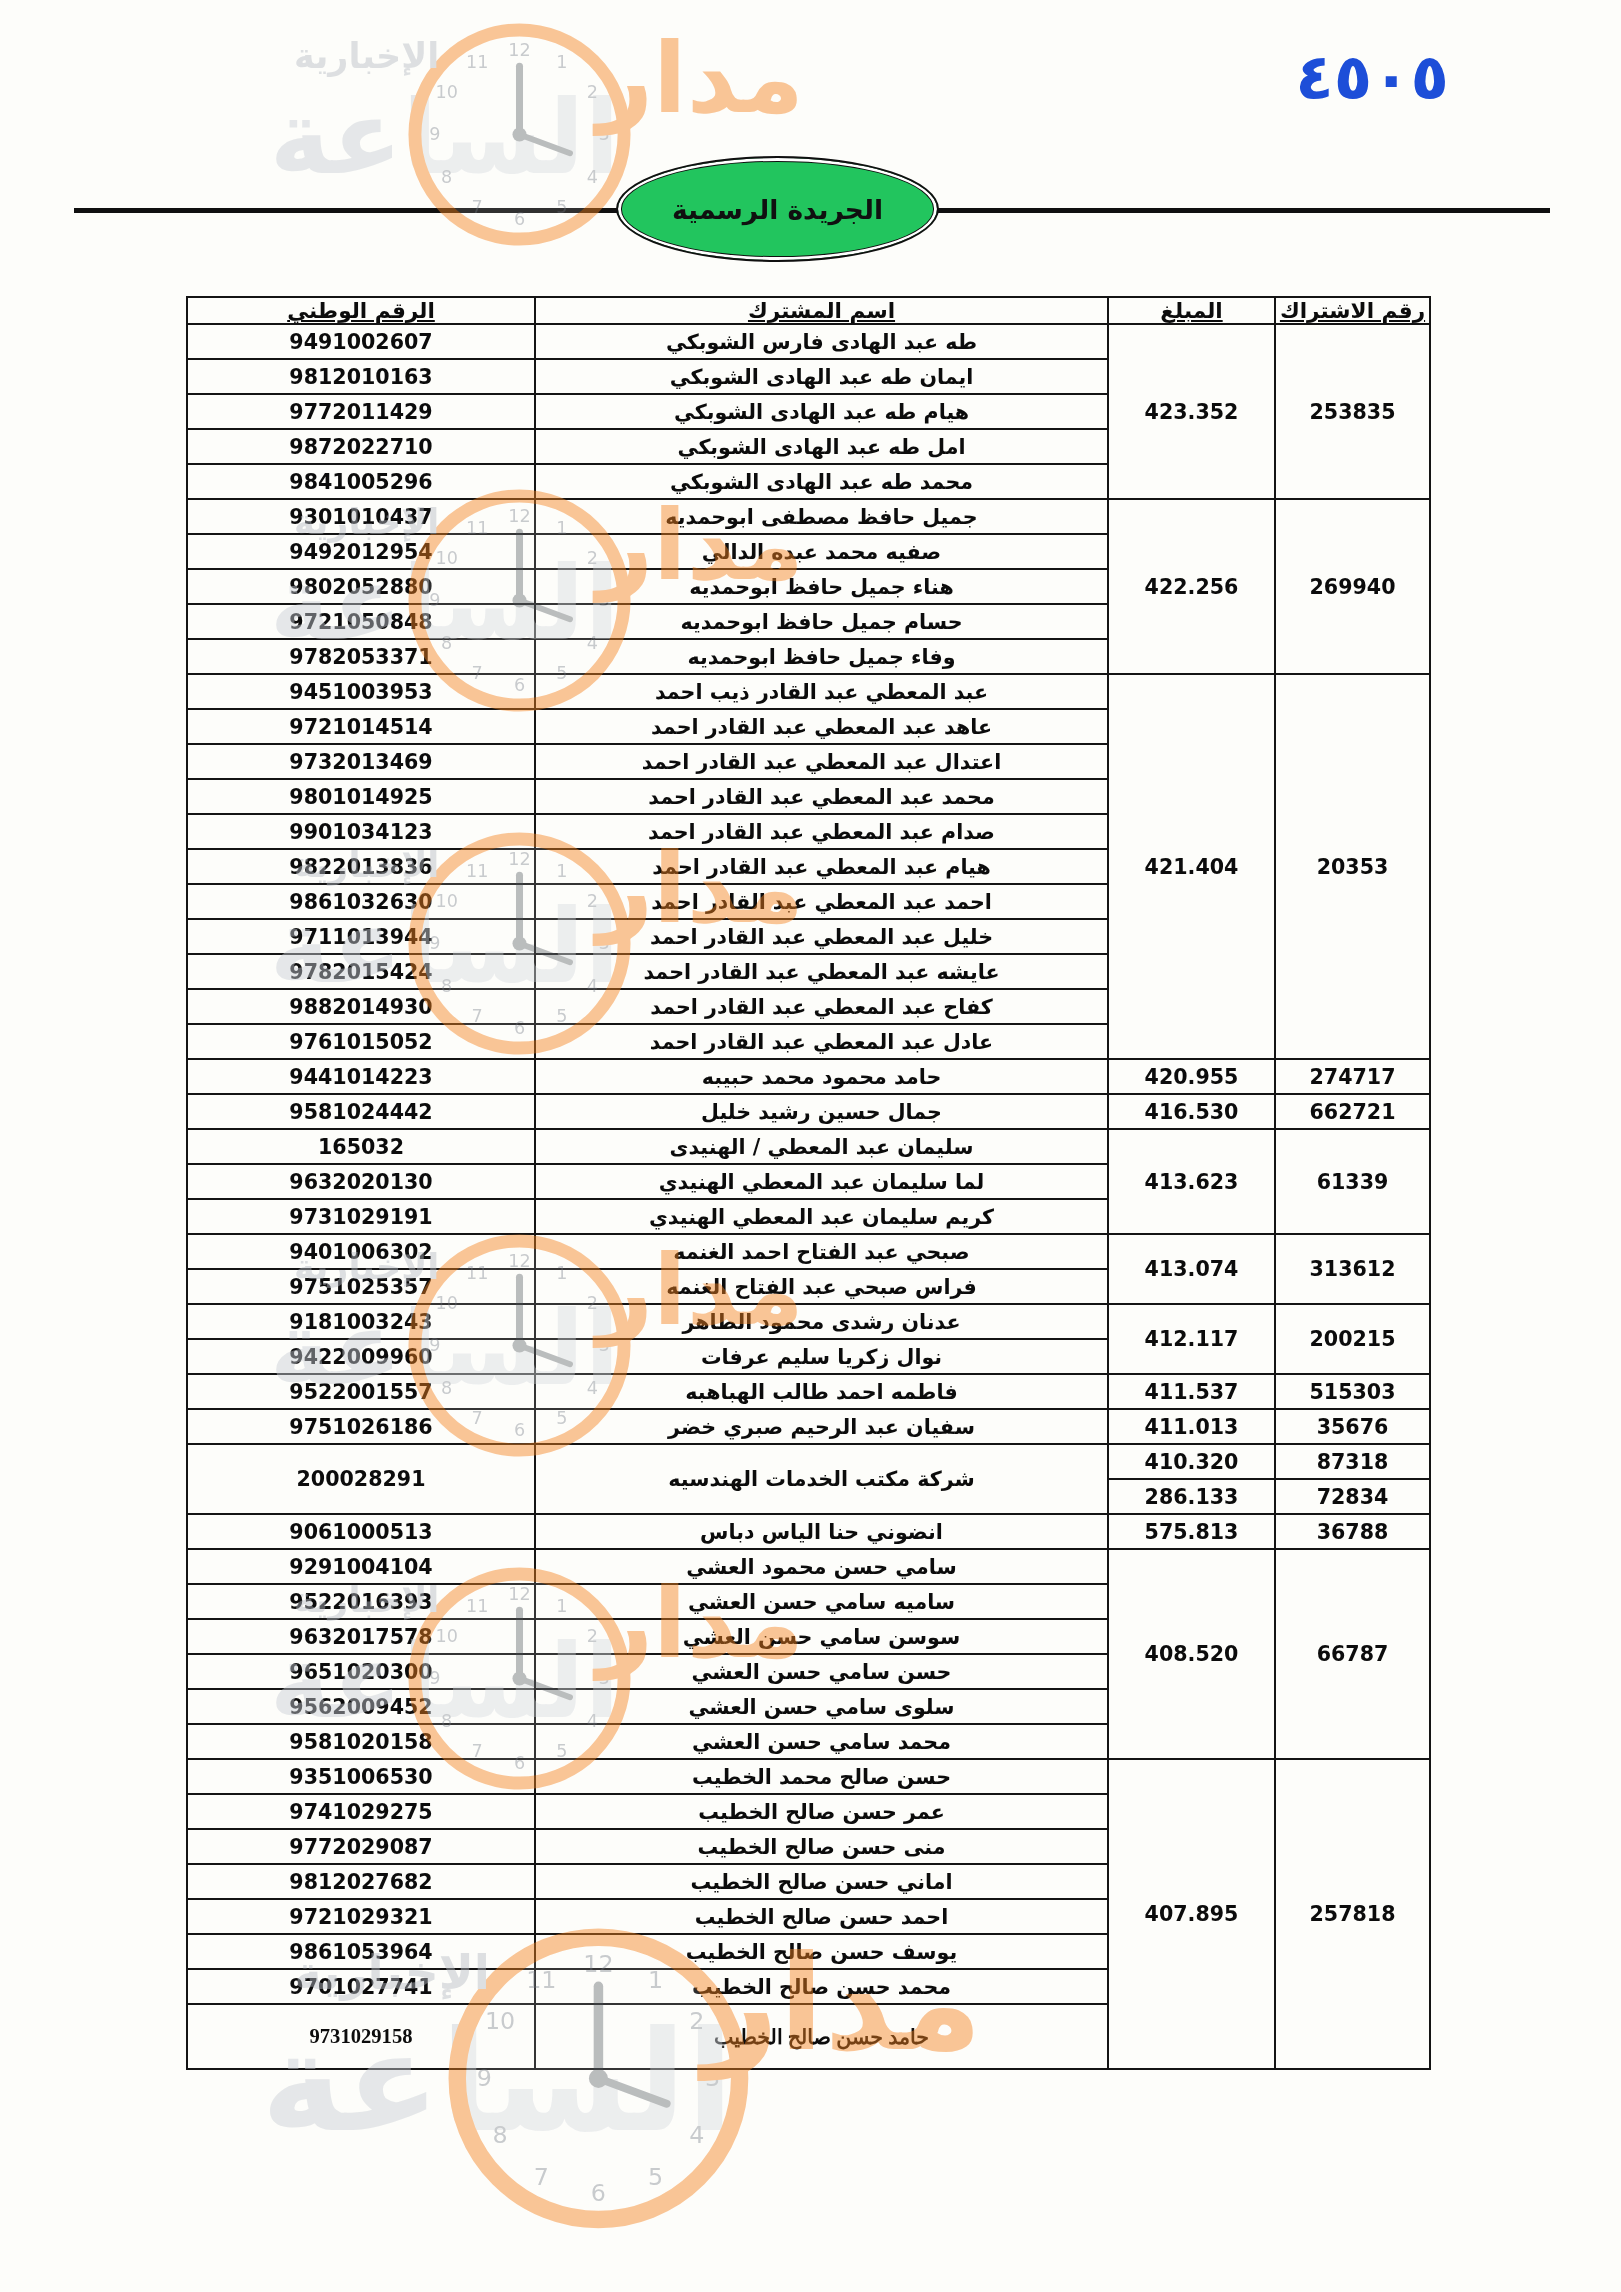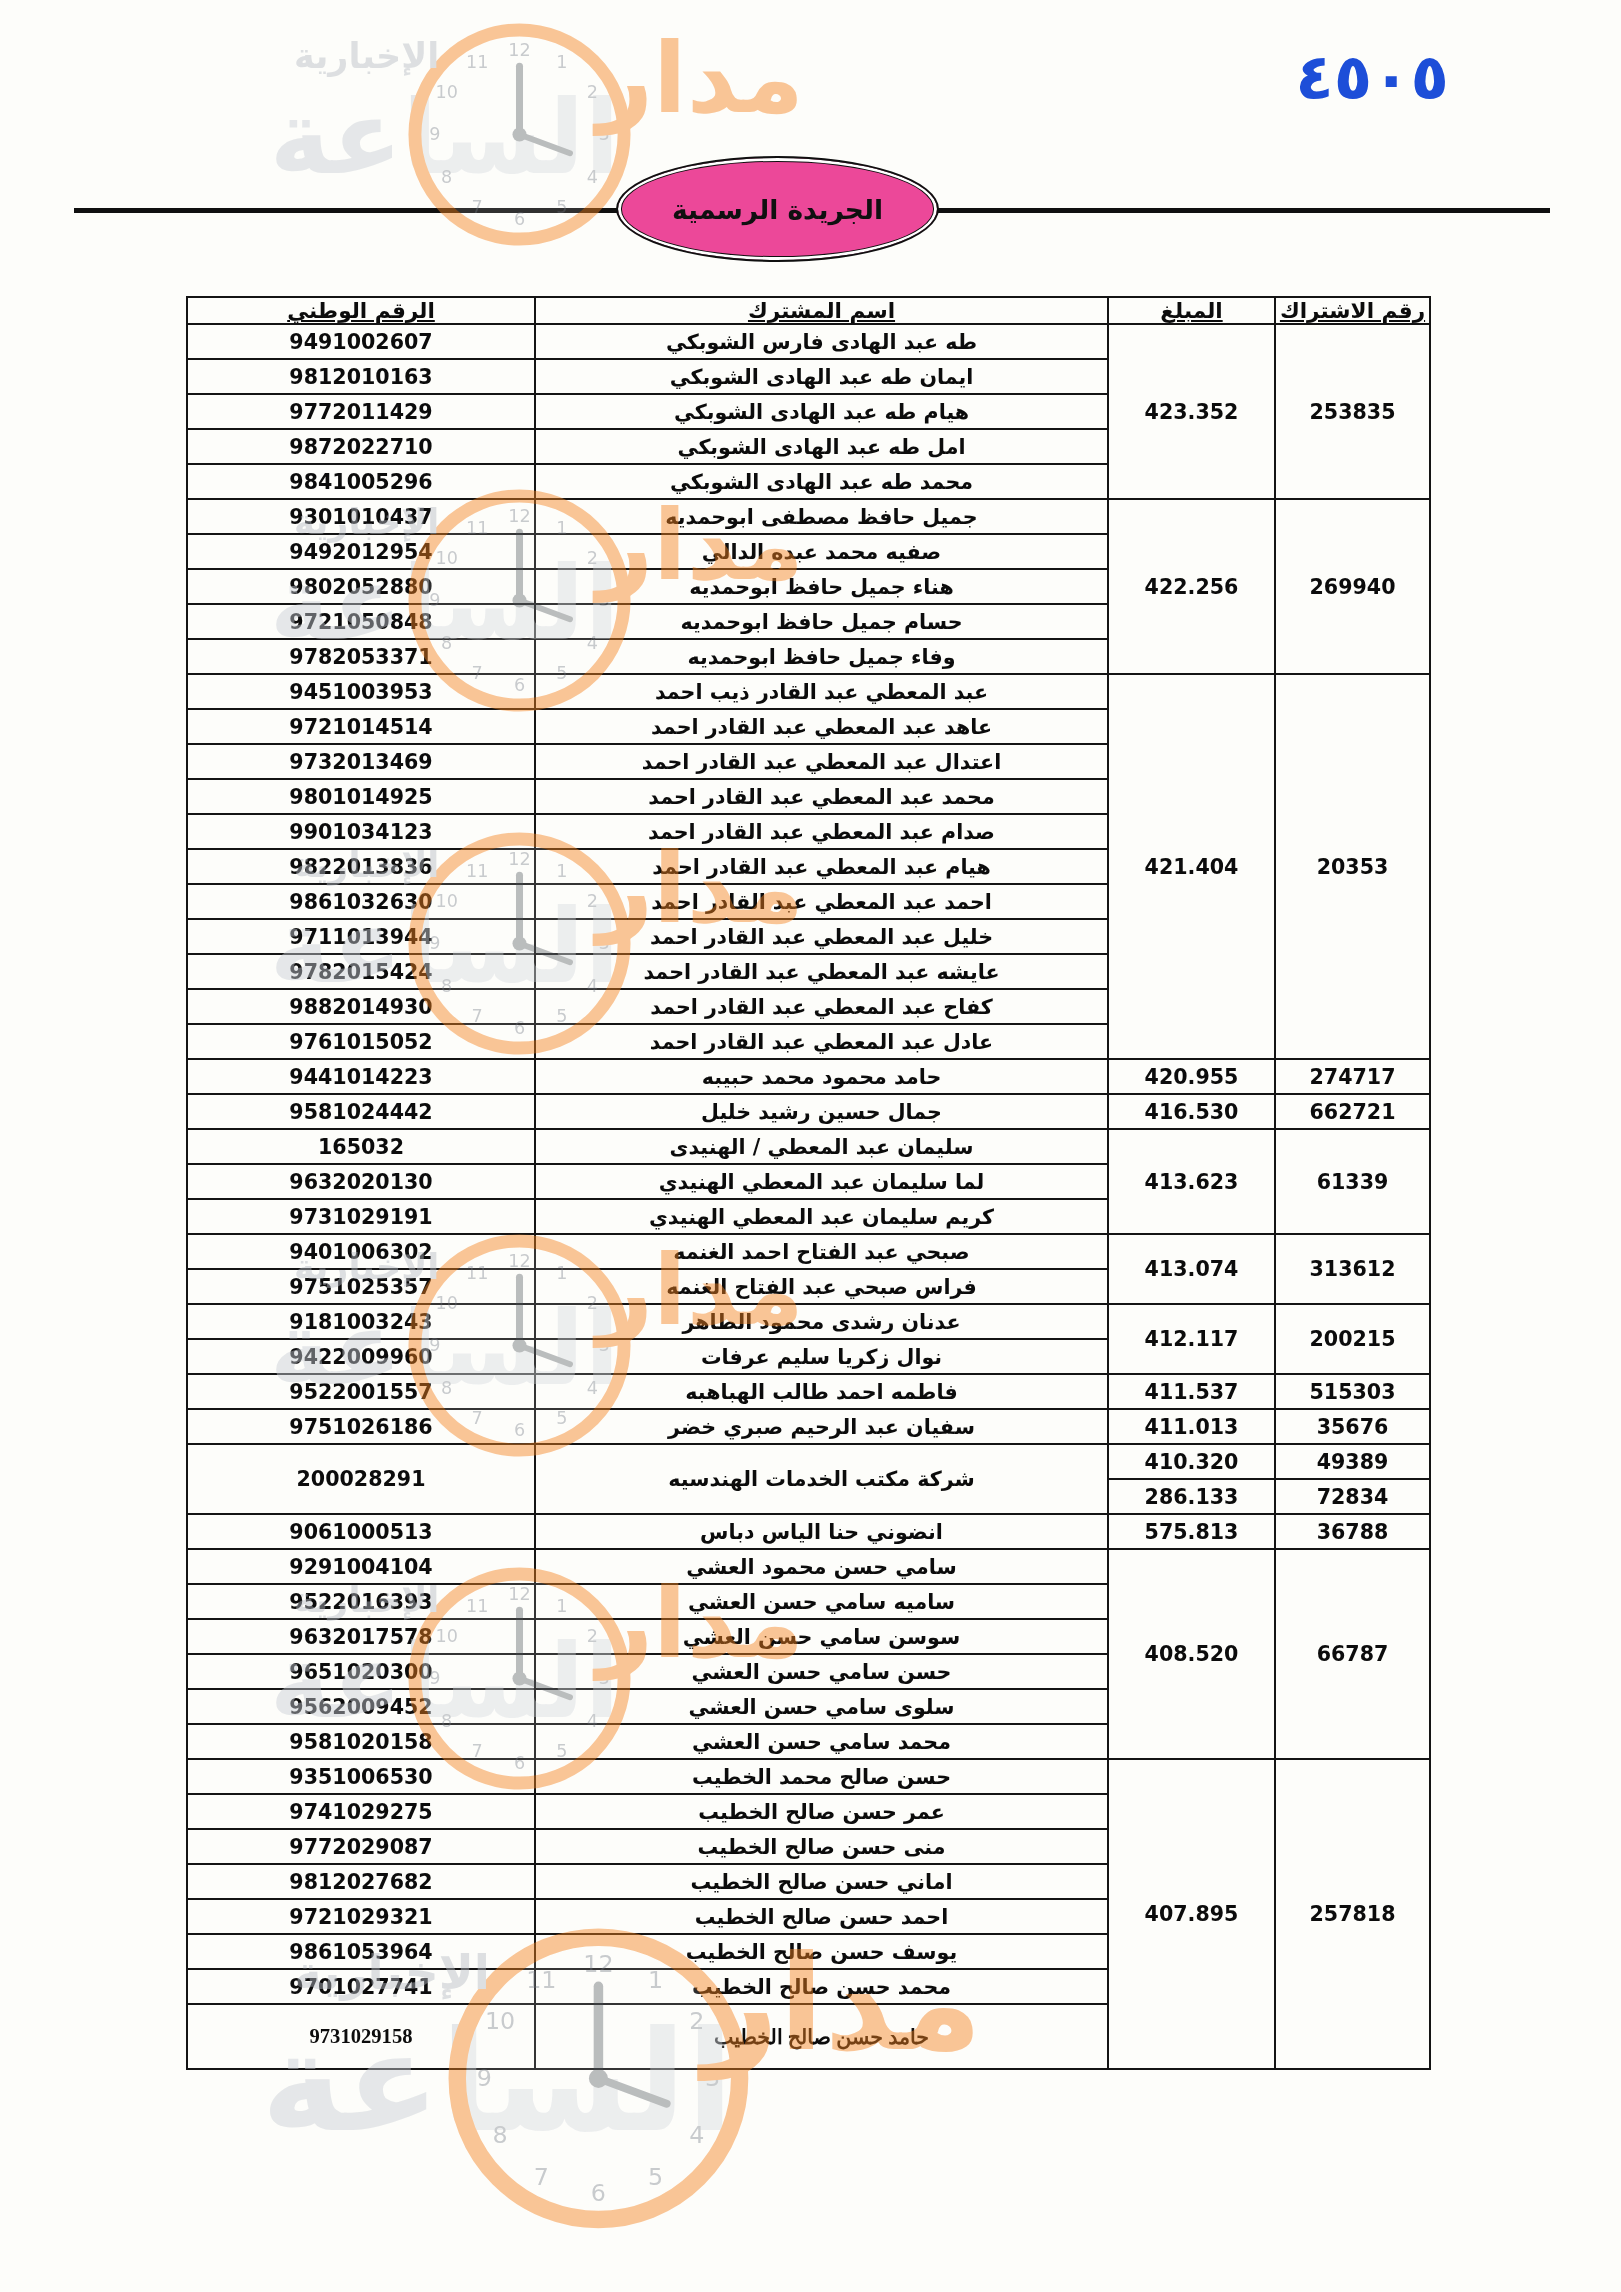--- a/index.html
+++ b/index.html
@@ -36,21 +36,21 @@
     z-index: 1;
   }
   .gazette-ellipse {
     position: absolute;
     left: 616px;
     top: 156px;
     width: 323px;
     height: 106px;
     border: 2.9px solid #101010;
     border-radius: 50%;
-    background: #ec4899;
+    background: #22c55e;
     box-shadow: inset 0 0 0 2.9px #ffffff, inset 0 0 0 3.9px #101010;
     display: flex;
     align-items: center;
     justify-content: center;
     z-index: 2;
   }
   .gazette-ellipse span {
     font-size: 26.5px;
     font-weight: bold;
     color: #101010;
@@ -311,21 +311,21 @@
           <td>فاطمه احمد طالب الهباهبه</td>
           <td>9522001557</td>
         </tr>
         <tr>
           <td>35676</td>
           <td>411.013</td>
           <td>سفيان عبد الرحيم صبري خضر</td>
           <td>9751026186</td>
         </tr>
         <tr>
-          <td>49389</td>
+          <td>87318</td>
           <td>410.320</td>
           <td rowspan="2">شركة مكتب الخدمات الهندسيه</td>
           <td rowspan="2">200028291</td>
         </tr>
         <tr>
           <td>72834</td>
           <td>286.133</td>
         </tr>
         <tr>
           <td>36788</td>

